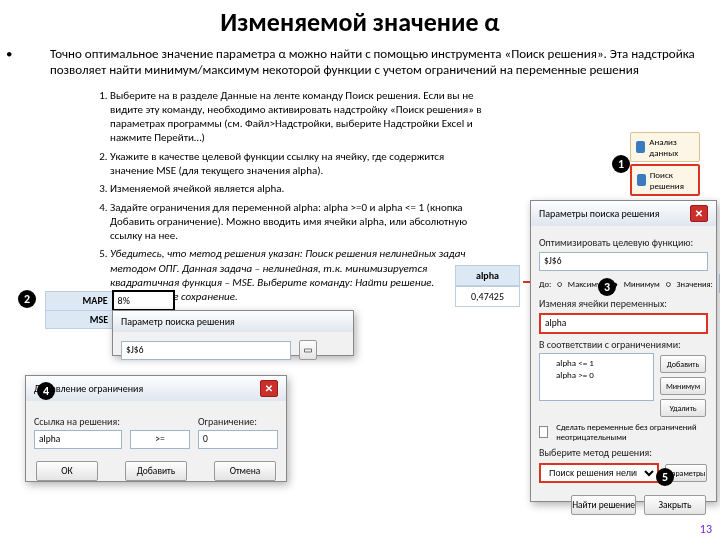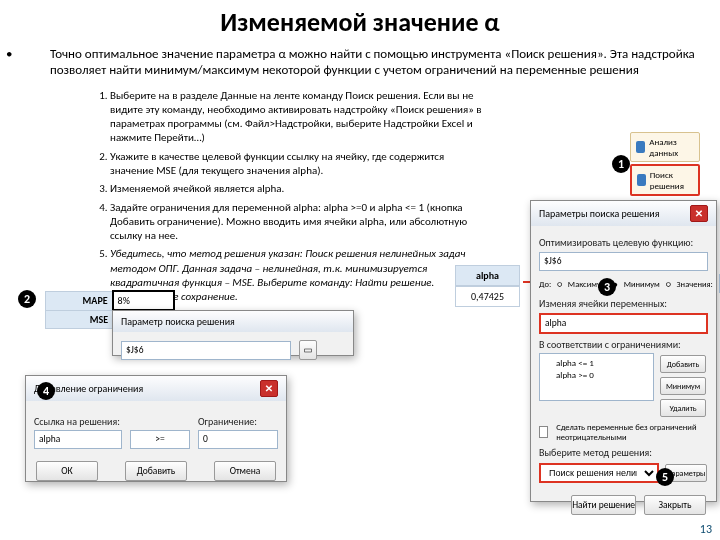--- a/index.html
+++ b/index.html
@@ -37,21 +37,21 @@
 #solver select.method{border:2px solid #d32;background:#fff;padding:2px 4px;font-size:9px;width:120px;}
 #solver .lrow{display:flex;justify-content:flex-end;gap:4px;padding-top:6px;}
 #paramfind{top:310px;left:112px;width:240px;height:44px;}
 #paramfind .body{display:flex;align-items:center;gap:6px;}
 #addconst{top:375px;left:25px;width:260px;height:105px;}
 #addconst .grid{display:flex;gap:8px;margin-top:4px;}
 #addconst .col{flex:1;}
 #addconst .cmp{width:32px;}
 #addconst .brow{display:flex;justify-content:space-between;margin-top:10px;}
 .chk{display:inline-block;width:10px;height:10px;border:1px solid #888;background:#fff;vertical-align:middle;margin-right:4px;}
-.abs-slide{position:absolute;bottom:4px;right:8px;color:#0c4a6e;font-size:12px;}
+.abs-slide{position:absolute;bottom:4px;right:8px;color:#6d28d9;font-size:12px;}
 .hl-line{position:absolute;background:#d32;}
 #l1{top:281px;left:523px;width:70px;height:2px;}
 </style>
 </head>
 <body>
 
 <h1>Изменяемой значение α</h1>
 
 <div class="bullet-main">
  <span class="bul">•</span><span>Точно оптимальное значение параметра α можно найти с помощью инструмента «Поиск решения». Эта надстройка позволяет найти минимум/максимум некоторой функции с учетом ограничений на переменные решения</span>

